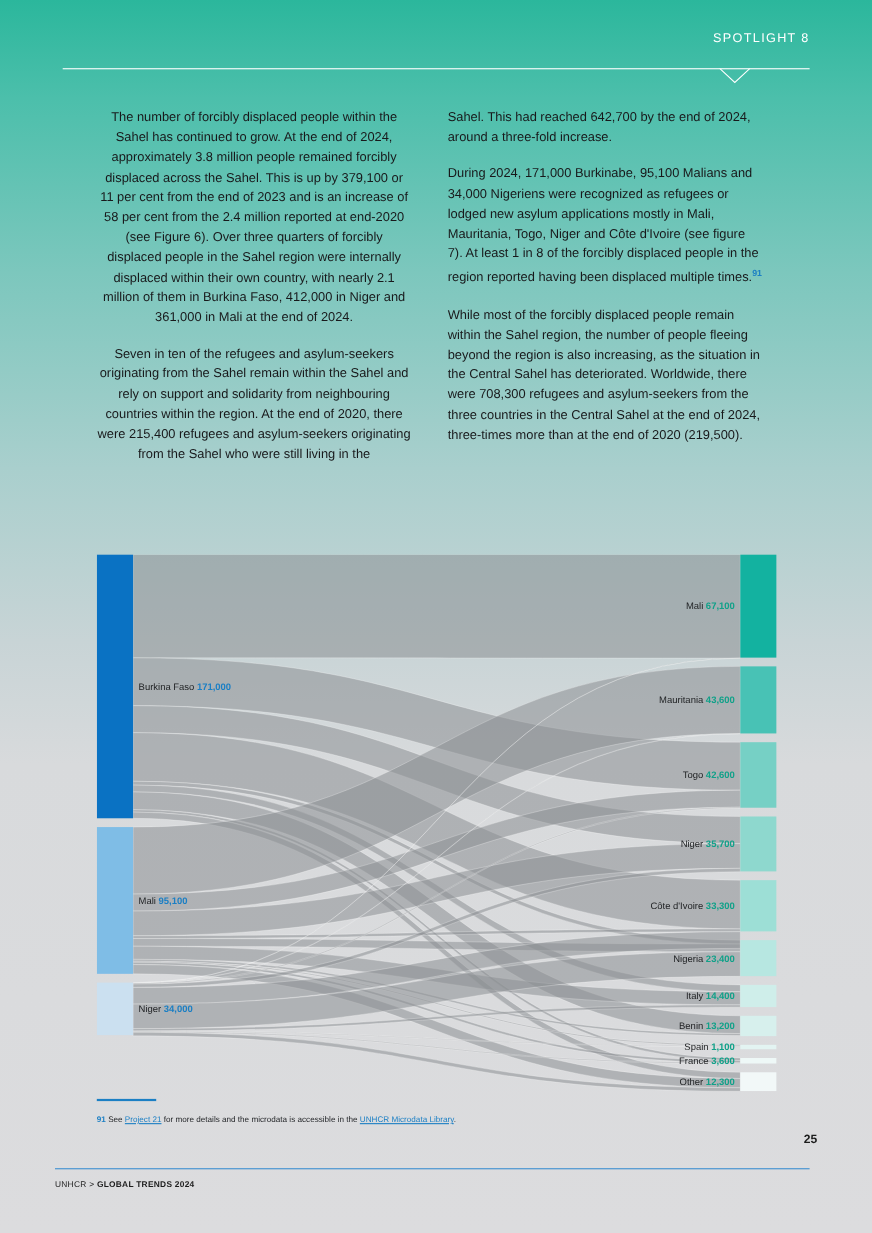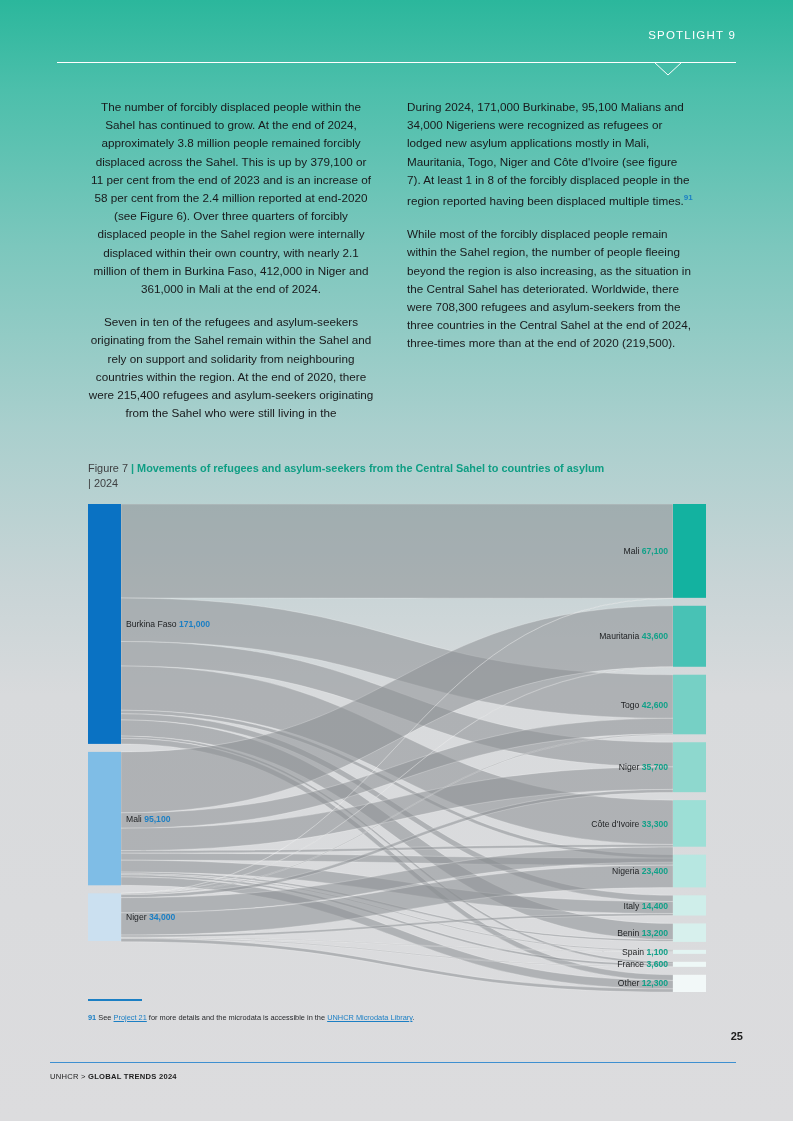--- a/index.html
+++ b/index.html
@@ -51,43 +51,37 @@
   .foot-rule{position:absolute;left:50px;top:1062px;width:686px;height:1.3px;background:#3e8fd0;}
   .foot-left{position:absolute;left:50px;top:1072px;font-size:7.6px;letter-spacing:.25px;color:#1c1c1c;}
   .foot-left b{font-weight:700;}
   .foot-pg{position:absolute;right:50px;top:1030px;font-size:11px;font-weight:700;color:#1c1c1c;}
 </style>
 </head>
 <body>
 
 <div class="page">
 
-  <div class="spotlight">SPOTLIGHT 9</div>
+  <div class="spotlight">SPOTLIGHT 8</div>
   <div class="header-rule"></div>
   <svg class="header-notch" viewBox="0 0 28 14">
     <polyline points="0,0 14,13 28,0" fill="none" stroke="#ffffff" stroke-width="1"></polyline>
   </svg>
 
   <div class="col left">
     <p>The number of forcibly displaced people within the Sahel has continued to grow. At the end of 2024, approximately 3.8 million people remained forcibly displaced across the Sahel. This is up by 379,100 or 11 per cent from the end of 2023 and is an increase of 58 per cent from the 2.4 million reported at end-2020 (see Figure 6). Over three quarters of forcibly displaced people in the Sahel region were internally displaced within their own country, with nearly 2.1 million of them in Burkina Faso, 412,000 in Niger and 361,000 in Mali at the end of 2024.</p>
     <p>Seven in ten of the refugees and asylum-seekers originating from the Sahel remain within the Sahel and rely on support and solidarity from neighbouring countries within the region. At the end of 2020, there were 215,400 refugees and asylum-seekers originating from the Sahel who were still living in the</p>
   </div>
 
   <div class="col right">
+    <p>Sahel. This had reached 642,700 by the end of 2024, around a three-fold increase.</p>
     <p><span>During 2024, 171,000 Burkinabe, 95,100 Malians and 34,000 Nigeriens were recognized as refugees or lodged new asylum applications mostly in Mali, Mauritania, Togo, Niger and Côte d'Ivoire (see figure 7). At least 1 in 8 of the forcibly displaced people in the region reported having been displaced multiple times.</span><span class="fn-ref">91</span></p>
     <p>While most of the forcibly displaced people remain within the Sahel region, the number of people fleeing beyond the region is also increasing, as the situation in the Central Sahel has deteriorated. Worldwide, there were 708,300 refugees and asylum-seekers from the three countries in the Central Sahel at the end of 2024, three-times more than at the end of 2020 (219,500).</p>
   </div>
 
-  <div class="fig-title">
-    <span class="num">Figure 7</span>
-    <span class="sep">|</span>
-    <span class="main">Movements of refugees and asylum-seekers from the Central Sahel to countries of asylum</span><br>
-    <span class="num">|</span>
-    <span class="num">2024</span>
-  </div>
 
   <div class="sankey-wrap">
     <svg class="sankey" id="sankey-svg" width="618" height="488">
         <g>
           <path d="M33,0C309,0 309,0 585,0L585,94.25704116053512C309,94.25704116053512 309,93.99200266577807 33,93.99200266577807Z" fill="#8d9094" fill-opacity="0.55" stroke="#ffffff" stroke-width="0.45" stroke-opacity="0.55"></path>
           <path d="M33,93.99200266577807C309,93.99200266577807 309,170.7239785698433 585,170.7239785698433L585,214.33544537546402C309,214.33544537546402 309,137.4808397200933 33,137.4808397200933Z" fill="#8d9094" fill-opacity="0.55" stroke="#ffffff" stroke-width="0.45" stroke-opacity="0.55"></path>
           <path d="M33,137.4808397200933C309,137.4808397200933 309,238.25623477652573 585,238.25623477652573L585,262.87561119905354C309,262.87561119905354 309,162.03098967010993 33,162.03098967010993Z" fill="#8d9094" fill-opacity="0.55" stroke="#ffffff" stroke-width="0.45" stroke-opacity="0.55"></path>
           <path d="M33,162.03098967010993C309,162.03098967010993 309,296.1394589643964 585,296.1394589643964L585,340.4543365249465C309,340.4543365249465 309,206.22125958013993 33,206.22125958013993Z" fill="#8d9094" fill-opacity="0.55" stroke="#ffffff" stroke-width="0.45" stroke-opacity="0.55"></path>
           <path d="M33,206.22125958013993C309,206.22125958013993 309,350.6664981022456 585,350.6664981022456L585,354.18355187689247C309,354.18355187689247 309,209.72842385871374 33,209.72842385871374Z" fill="#8d9094" fill-opacity="0.55" stroke="#ffffff" stroke-width="0.45" stroke-opacity="0.55"></path>
           <path d="M33,209.72842385871374C309,209.72842385871374 309,391.3492739087561 585,391.3492739087561L585,397.53928855213456C309,397.53928855213456 309,215.90103298900365 33,215.90103298900365Z" fill="#8d9094" fill-opacity="0.55" stroke="#ffffff" stroke-width="0.45" stroke-opacity="0.55"></path>

